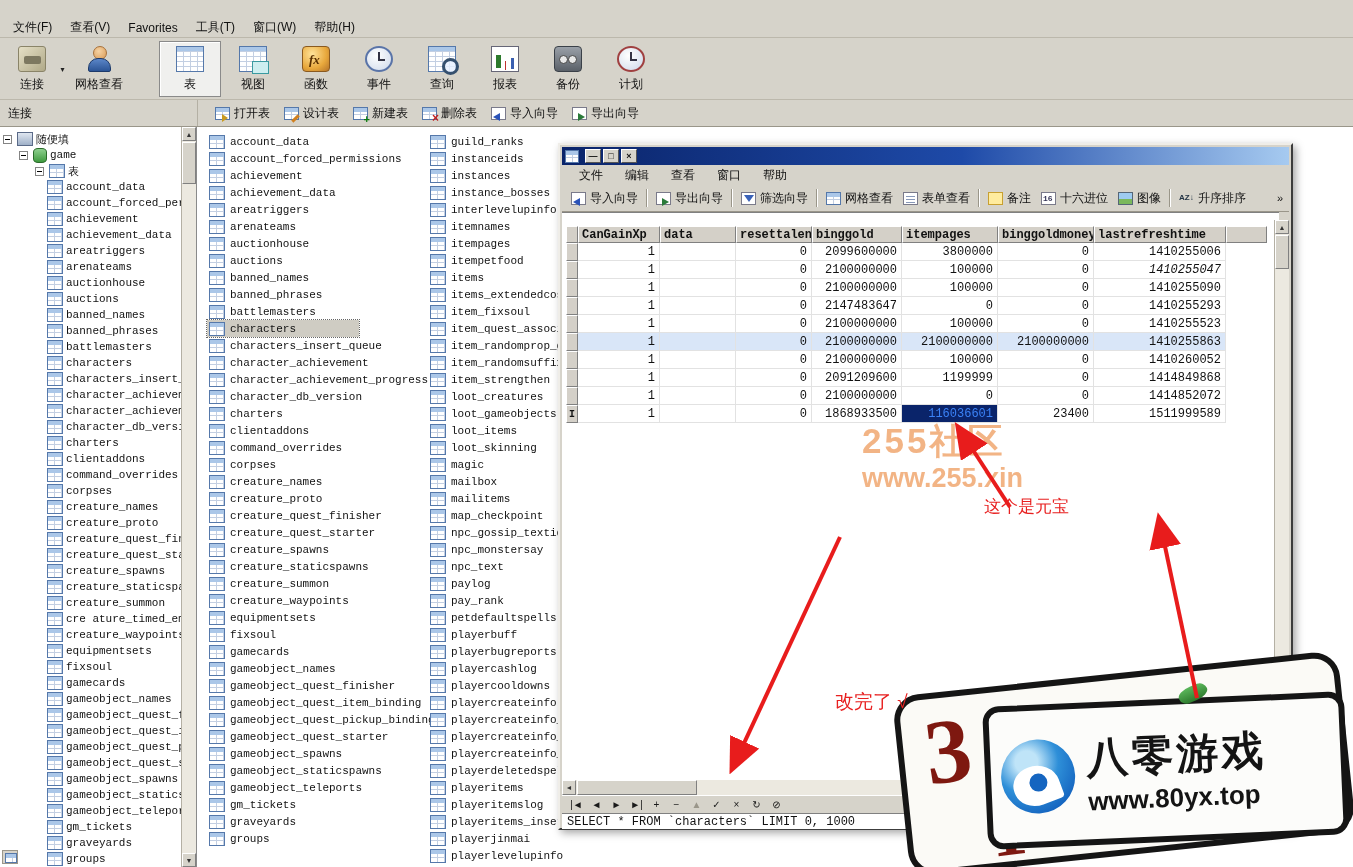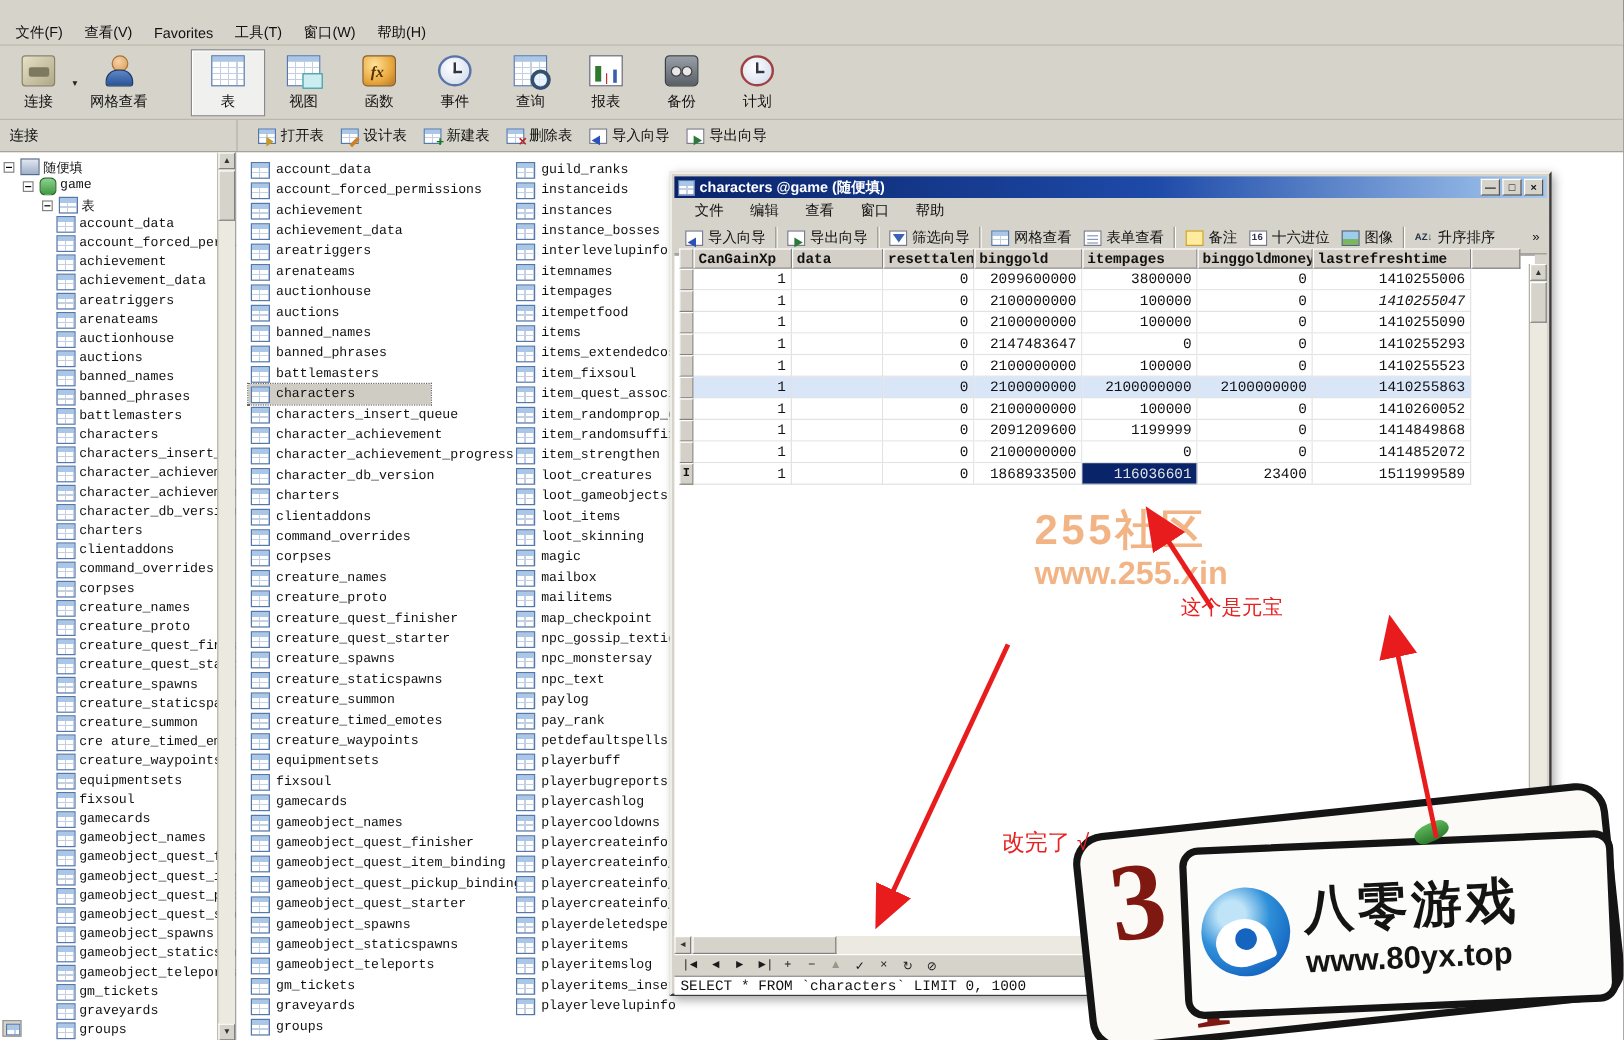--- a/index.html
+++ b/index.html
@@ -110,32 +110,32 @@
           font:bold 9px "Liberation Sans",sans-serif;display:flex;align-items:center;justify-content:center;margin-left:2px;box-sizing:border-box;}
   .cw-menu{position:absolute;left:2px;top:20px;right:2px;height:20px;background:#d6d3ca;display:flex;align-items:center;
            padding-left:6px;border-bottom:1px solid #bcb8ac;}
   .cw-menu .menu-item{padding:2px 11px;}
   .cw-toolbar{position:absolute;left:2px;top:40px;right:2px;height:27px;background:#d6d3ca;display:flex;align-items:center;
               padding:0 4px;border-bottom:1px solid #9a968a;box-sizing:border-box;}
   .cw-tb-item{display:flex;align-items:center;gap:4px;padding:2px 5px;white-space:nowrap;}
   .cw-sep{width:0;height:18px;border-left:1px solid #9a9689;border-right:1px solid #fff;margin:0 3px;}
   .cw-overflow{margin-left:auto;font-size:11px;padding-right:2px;}
   .cw-content{position:absolute;left:2px;top:67px;width:717px;height:568px;background:#fff;border-top:1px solid #808080;box-sizing:border-box;}
-  .cw-grid{position:absolute;left:6px;top:62px;z-index:2;}
+  .cw-grid{position:absolute;left:6px;top:81px;z-index:2;}
   .grid-row{display:flex;}
   .gh{height:17px;background:#d4d0c8;border:1px solid;border-color:#fff #808080 #808080 #fff;
       font:bold 12px "Liberation Mono",monospace;display:flex;align-items:center;padding-left:3px;box-sizing:border-box;overflow:hidden;}
   .gc{height:18px;background:#fff;border-right:1px solid #e2e2e2;border-bottom:1px solid #e2e2e2;
       font:12px "Liberation Mono",monospace;display:flex;align-items:center;justify-content:flex-end;
       padding-right:4px;box-sizing:border-box;overflow:hidden;}
   .stubc{background:#d4d0c8;border:1px solid;border-color:#fff #808080 #808080 #fff;justify-content:center;
          padding:0;font:bold 10px "Liberation Mono",monospace;}
   .grid-row.hl .gc{background:#d9e6f8;}
   .grid-row.hl .gc.stubc{background:#d4d0c8;}
-  .gc.selcell{background:#0a246a !important;color:#e5e5e5;}
+  .gc.selcell{background:#0a246a !important;color:#3b82f6;}
   .cw-vscroll{position:absolute;right:2px;top:75px;width:14px;height:560px;background:#ece9e0;border-left:1px solid #b4b0a4;z-index:3;}
   .cw-hscroll{position:absolute;left:2px;top:635px;width:717px;height:15px;background:#ece9e0;z-index:3;}
   .cw-scorner{position:absolute;right:2px;top:635px;width:14px;height:15px;background:#d6d3ca;z-index:3;}
   .cw-nav{position:absolute;left:2px;top:650px;right:2px;height:18px;background:#d6d3ca;border-top:1px solid #fff;
           display:flex;align-items:center;gap:1px;padding-left:5px;box-sizing:border-box;}
   .nav-btn{width:19px;height:16px;display:flex;align-items:center;justify-content:center;font-size:10px;color:#1a1a1a;}
   .nav-btn.disabled{color:#9a968a;}
   .cw-sql{position:absolute;left:2px;top:668px;right:2px;height:15px;background:#fff;border-top:1px solid #808080;
           font:12px "Liberation Mono",monospace;display:flex;align-items:center;padding-left:5px;white-space:nowrap;overflow:hidden;}
   
@@ -560,24 +560,20 @@
         <div class="list-item">
           <span class="table-icon ticon"></span>
           <span class="li-text">creature_staticspawns</span>
         </div>
         <div class="list-item">
           <span class="table-icon ticon"></span>
           <span class="li-text">creature_summon</span>
         </div>
         <div class="list-item">
           <span class="table-icon ticon"></span>
-          <span class="li-text">creature_timed_emotes</span>
-        </div>
-        <div class="list-item">
-          <span class="table-icon ticon"></span>
           <span class="li-text">creature_waypoints</span>
         </div>
         <div class="list-item">
           <span class="table-icon ticon"></span>
           <span class="li-text">equipmentsets</span>
         </div>
         <div class="list-item">
           <span class="table-icon ticon"></span>
           <span class="li-text">fixsoul</span>
         </div>
@@ -787,32 +783,35 @@
           <span class="table-icon ticon"></span>
           <span class="li-text">playeritems</span>
         </div>
         <div class="list-item">
           <span class="table-icon ticon"></span>
           <span class="li-text">playeritemslog</span>
         </div>
         <div class="list-item">
           <span class="table-icon ticon"></span>
           <span class="li-text">playeritems_insert_q</span>
+        </div>
+        <div class="list-item">
+          <span class="table-icon ticon"></span>
+          <span class="li-text">playerjinmai</span>
         </div>
         <div class="list-item">
           <span class="table-icon ticon"></span>
           <span class="li-text">playerlevelupinfo</span>
         </div>
       </div>
   </div>
 
   <div class="child-window">
     <div class="cw-title">
       <span class="table-icon cw-title-icon"></span>
-      <span class="cw-title-text">characters @game (随便填)</span>
       <span id="cw-controls" style="display:flex">
           <span class="cw-ctl">—</span>
           <span class="cw-ctl">□</span>
           <span class="cw-ctl">×</span>
         </span>
     </div>
     <div class="cw-menu" id="cw-menu">
         <span class="menu-item">文件</span>
         <span class="menu-item">编辑</span>
         <span class="menu-item">查看</span>

